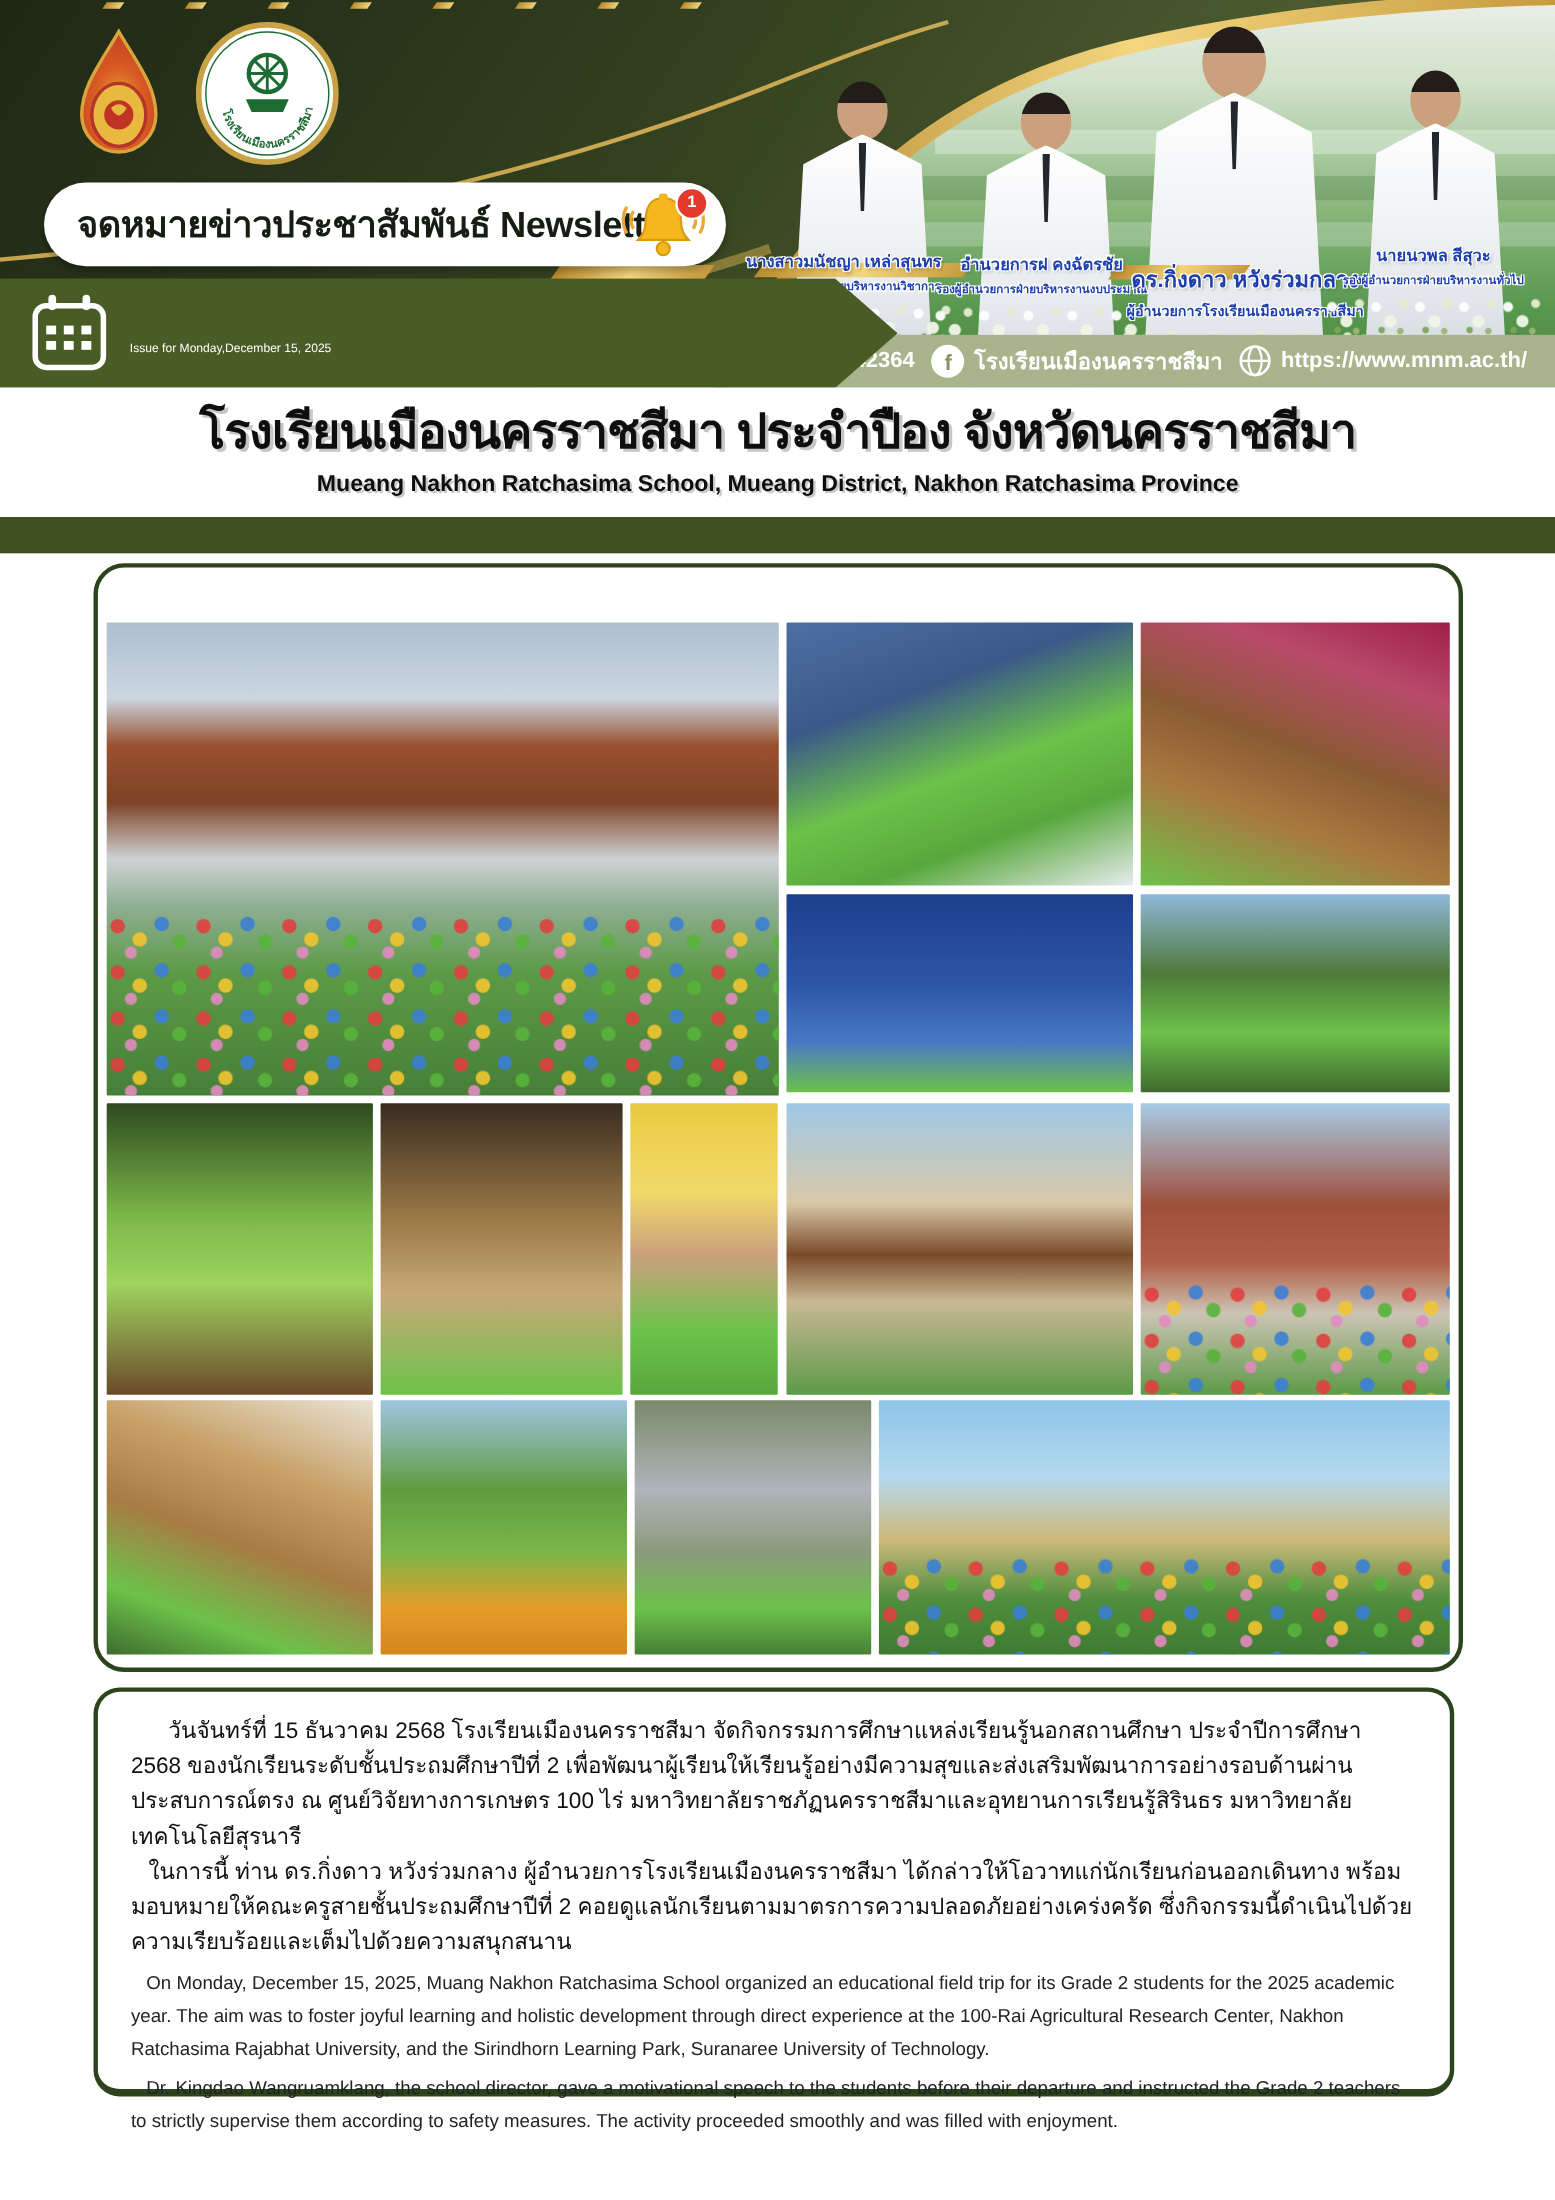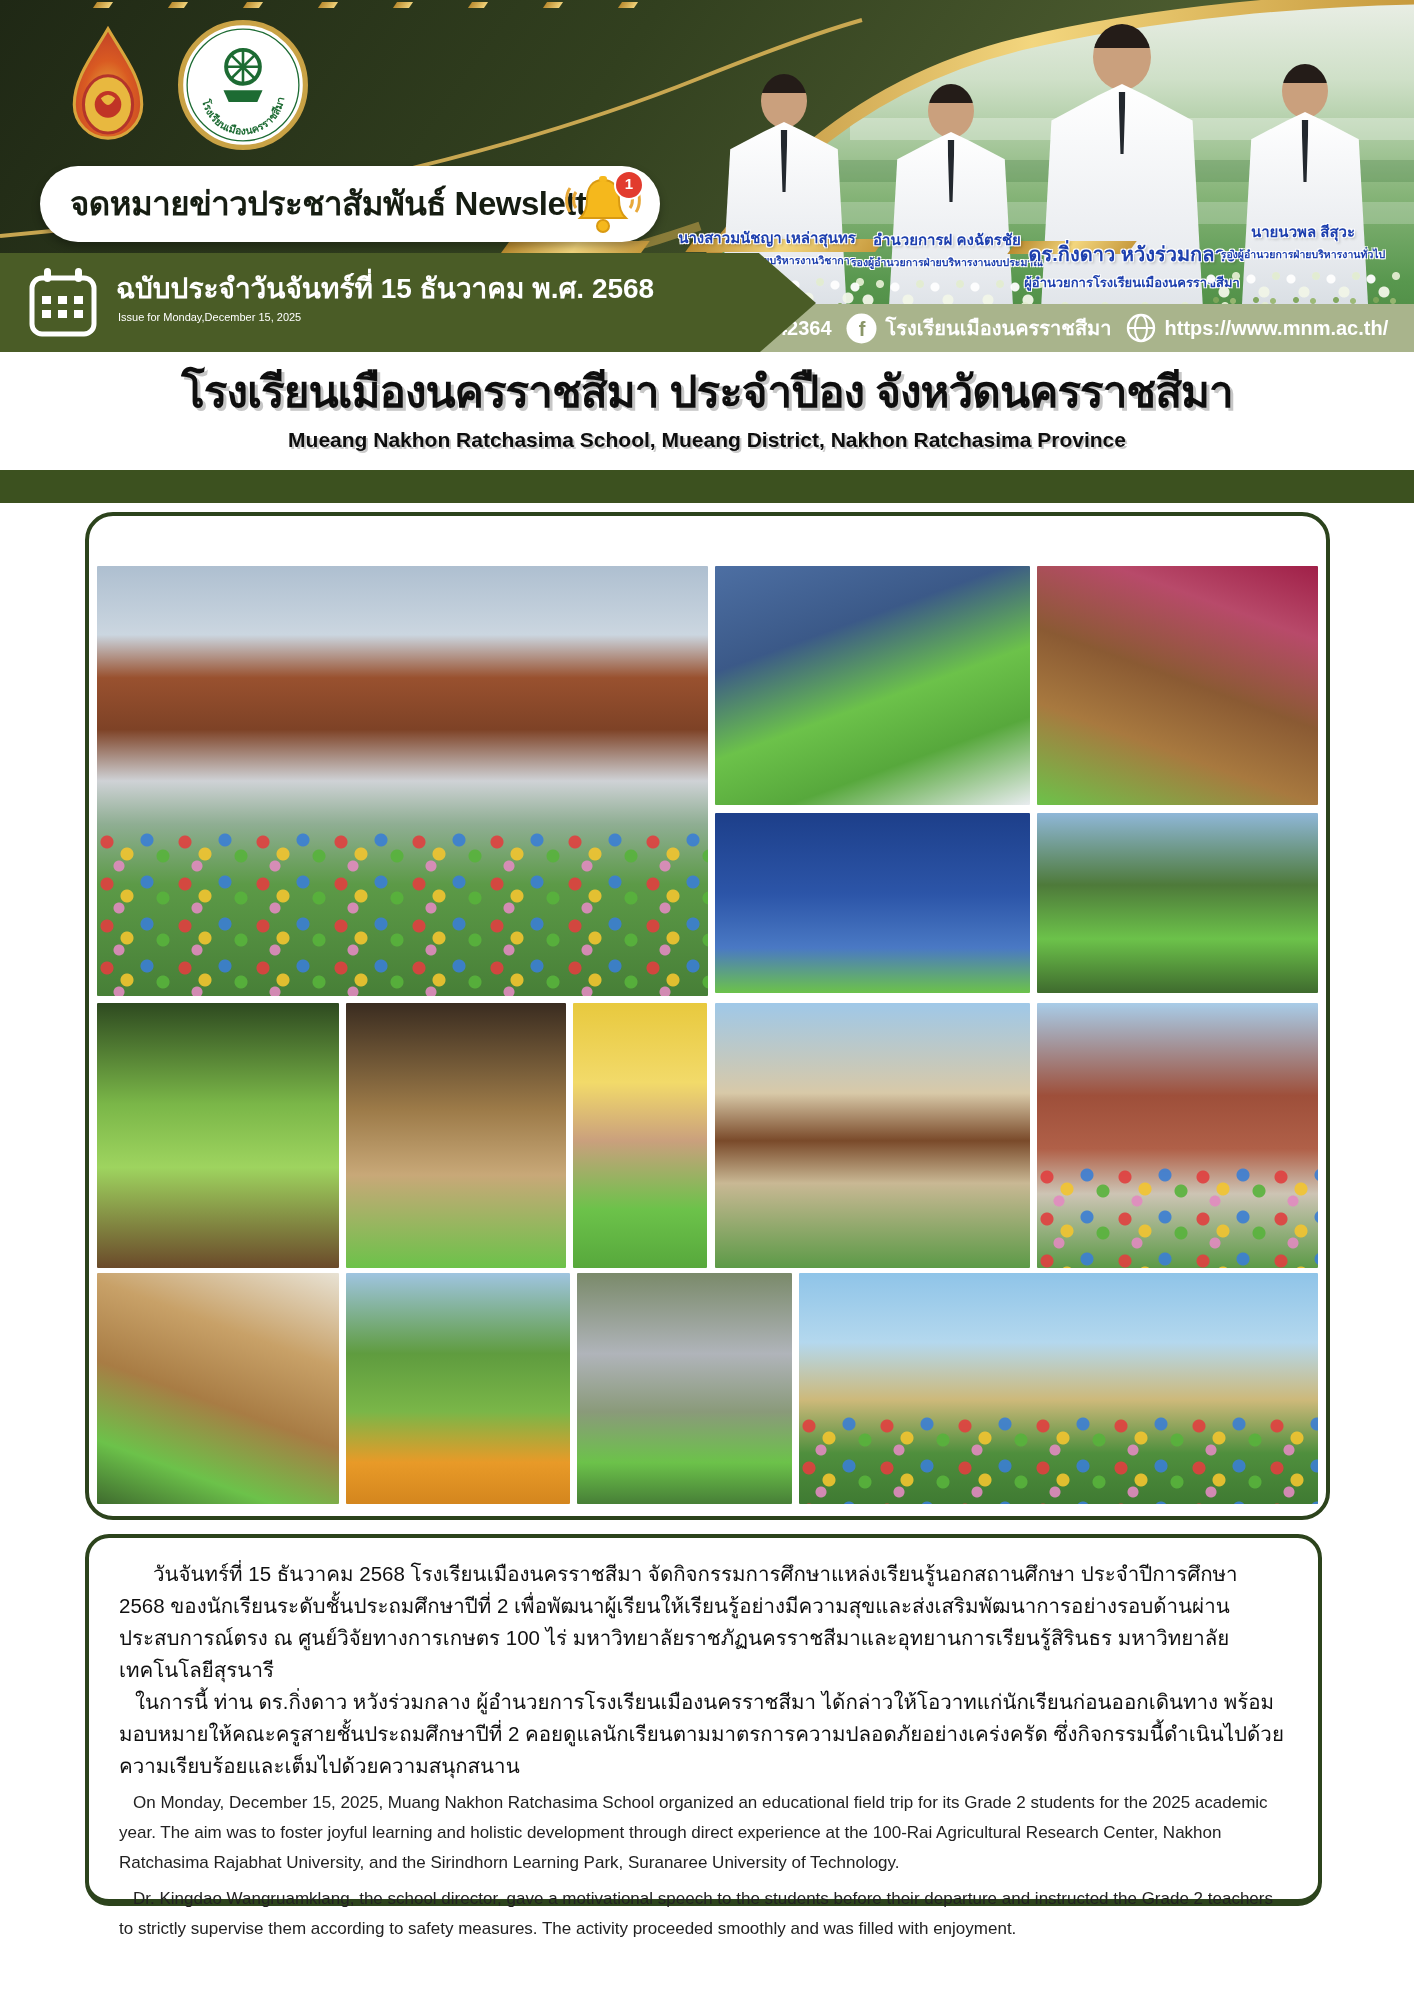--- a/index.html
+++ b/index.html
@@ -244,21 +244,20 @@
       <rect x="49" y="2" width="7" height="14" rx="3.5" fill="#ffffff"></rect>
       <g fill="#ffffff">
         <rect x="16" y="30" width="9" height="8"></rect>
           <rect x="32" y="30" width="9" height="8"></rect>
           <rect x="48" y="30" width="9" height="8"></rect>
         <rect x="16" y="44" width="9" height="8"></rect>
           <rect x="32" y="44" width="9" height="8"></rect>
           <rect x="48" y="44" width="9" height="8"></rect>
       </g>
     </svg>
-    <div class="issue-thai">ฉบับประจำวันจันทร์ที่ 15 ธันวาคม พ.ศ. 2568</div>
     <div class="issue-en">Issue for Monday,December 15, 2025</div>
   </div>
 
   <div class="contact-strip">
     <div class="contact-item">
       <svg class="cicon" width="30" height="30" viewBox="0 0 30 30">
         <circle cx="15" cy="15" r="13" fill="none" stroke="#ffffff" stroke-width="2.4"></circle>
         <path d="M10 9 l3 3 -1.6 2.2 c1 2 2.4 3.4 4.4 4.4 L18 17 l3 3 c-1.6 2 -4.6 2 -7.6 -1 c-3 -3 -5 -7.4 -3.4 -10 z" fill="#ffffff"></path>
       </svg>
       <span>044-242364</span>

